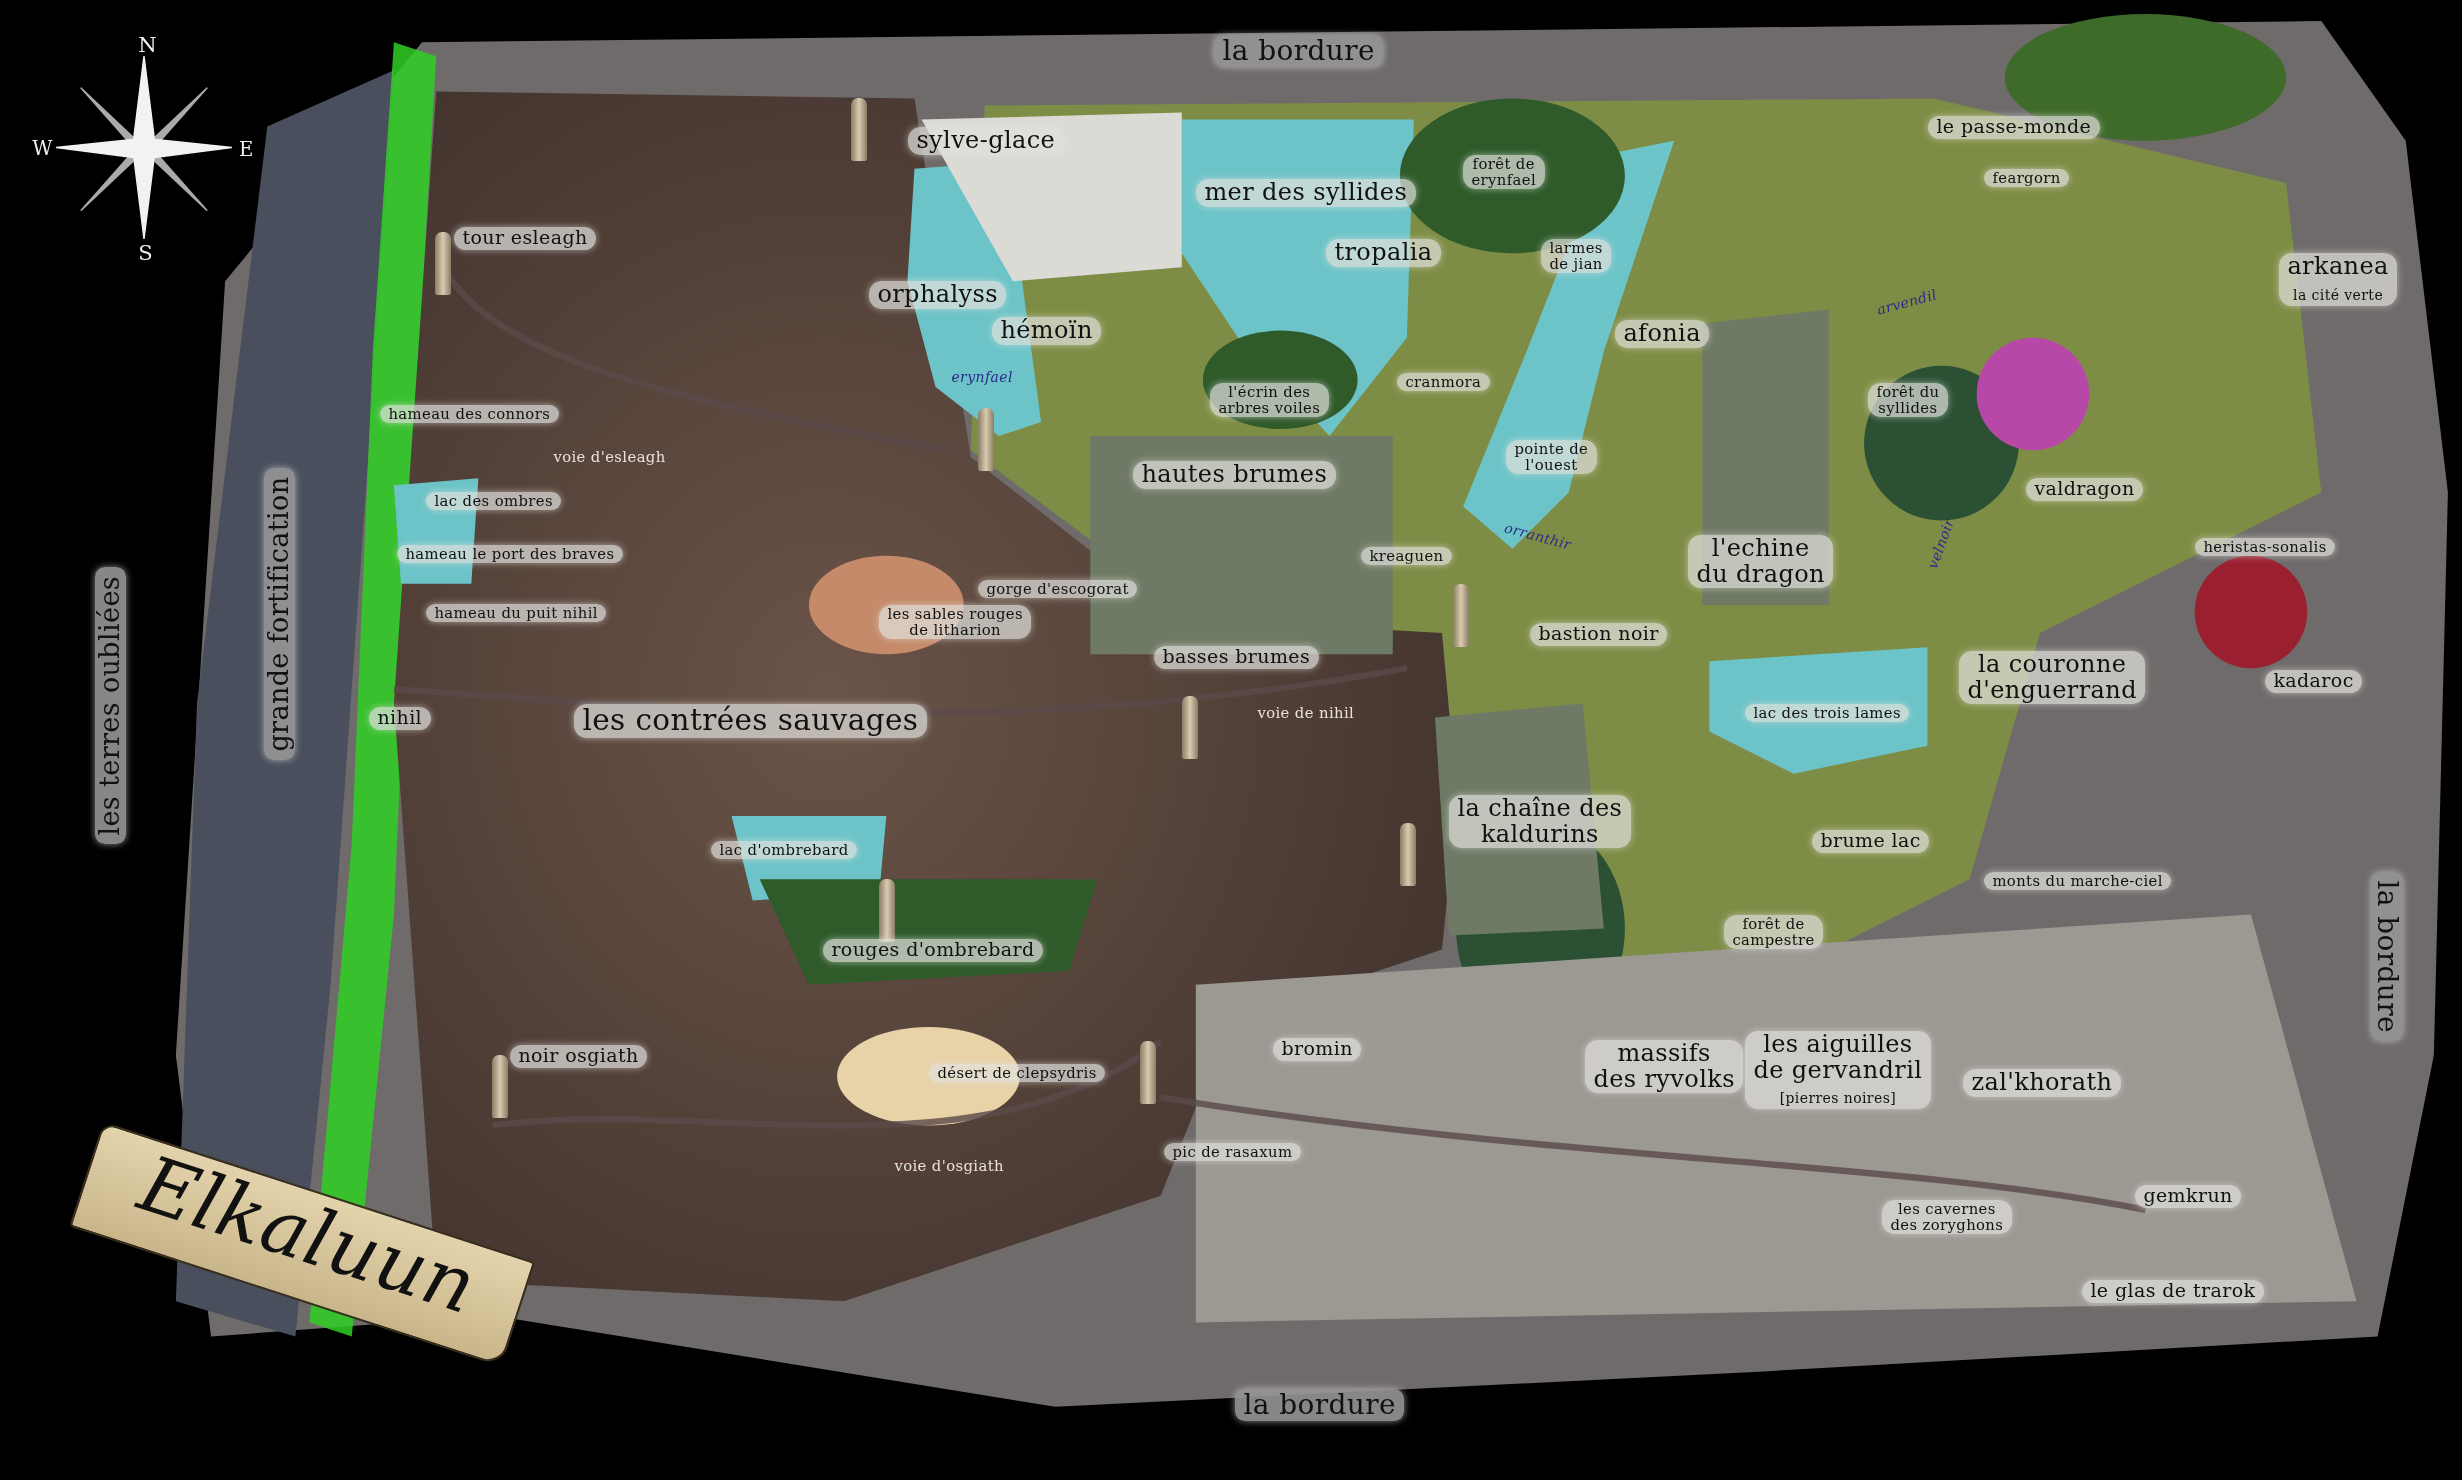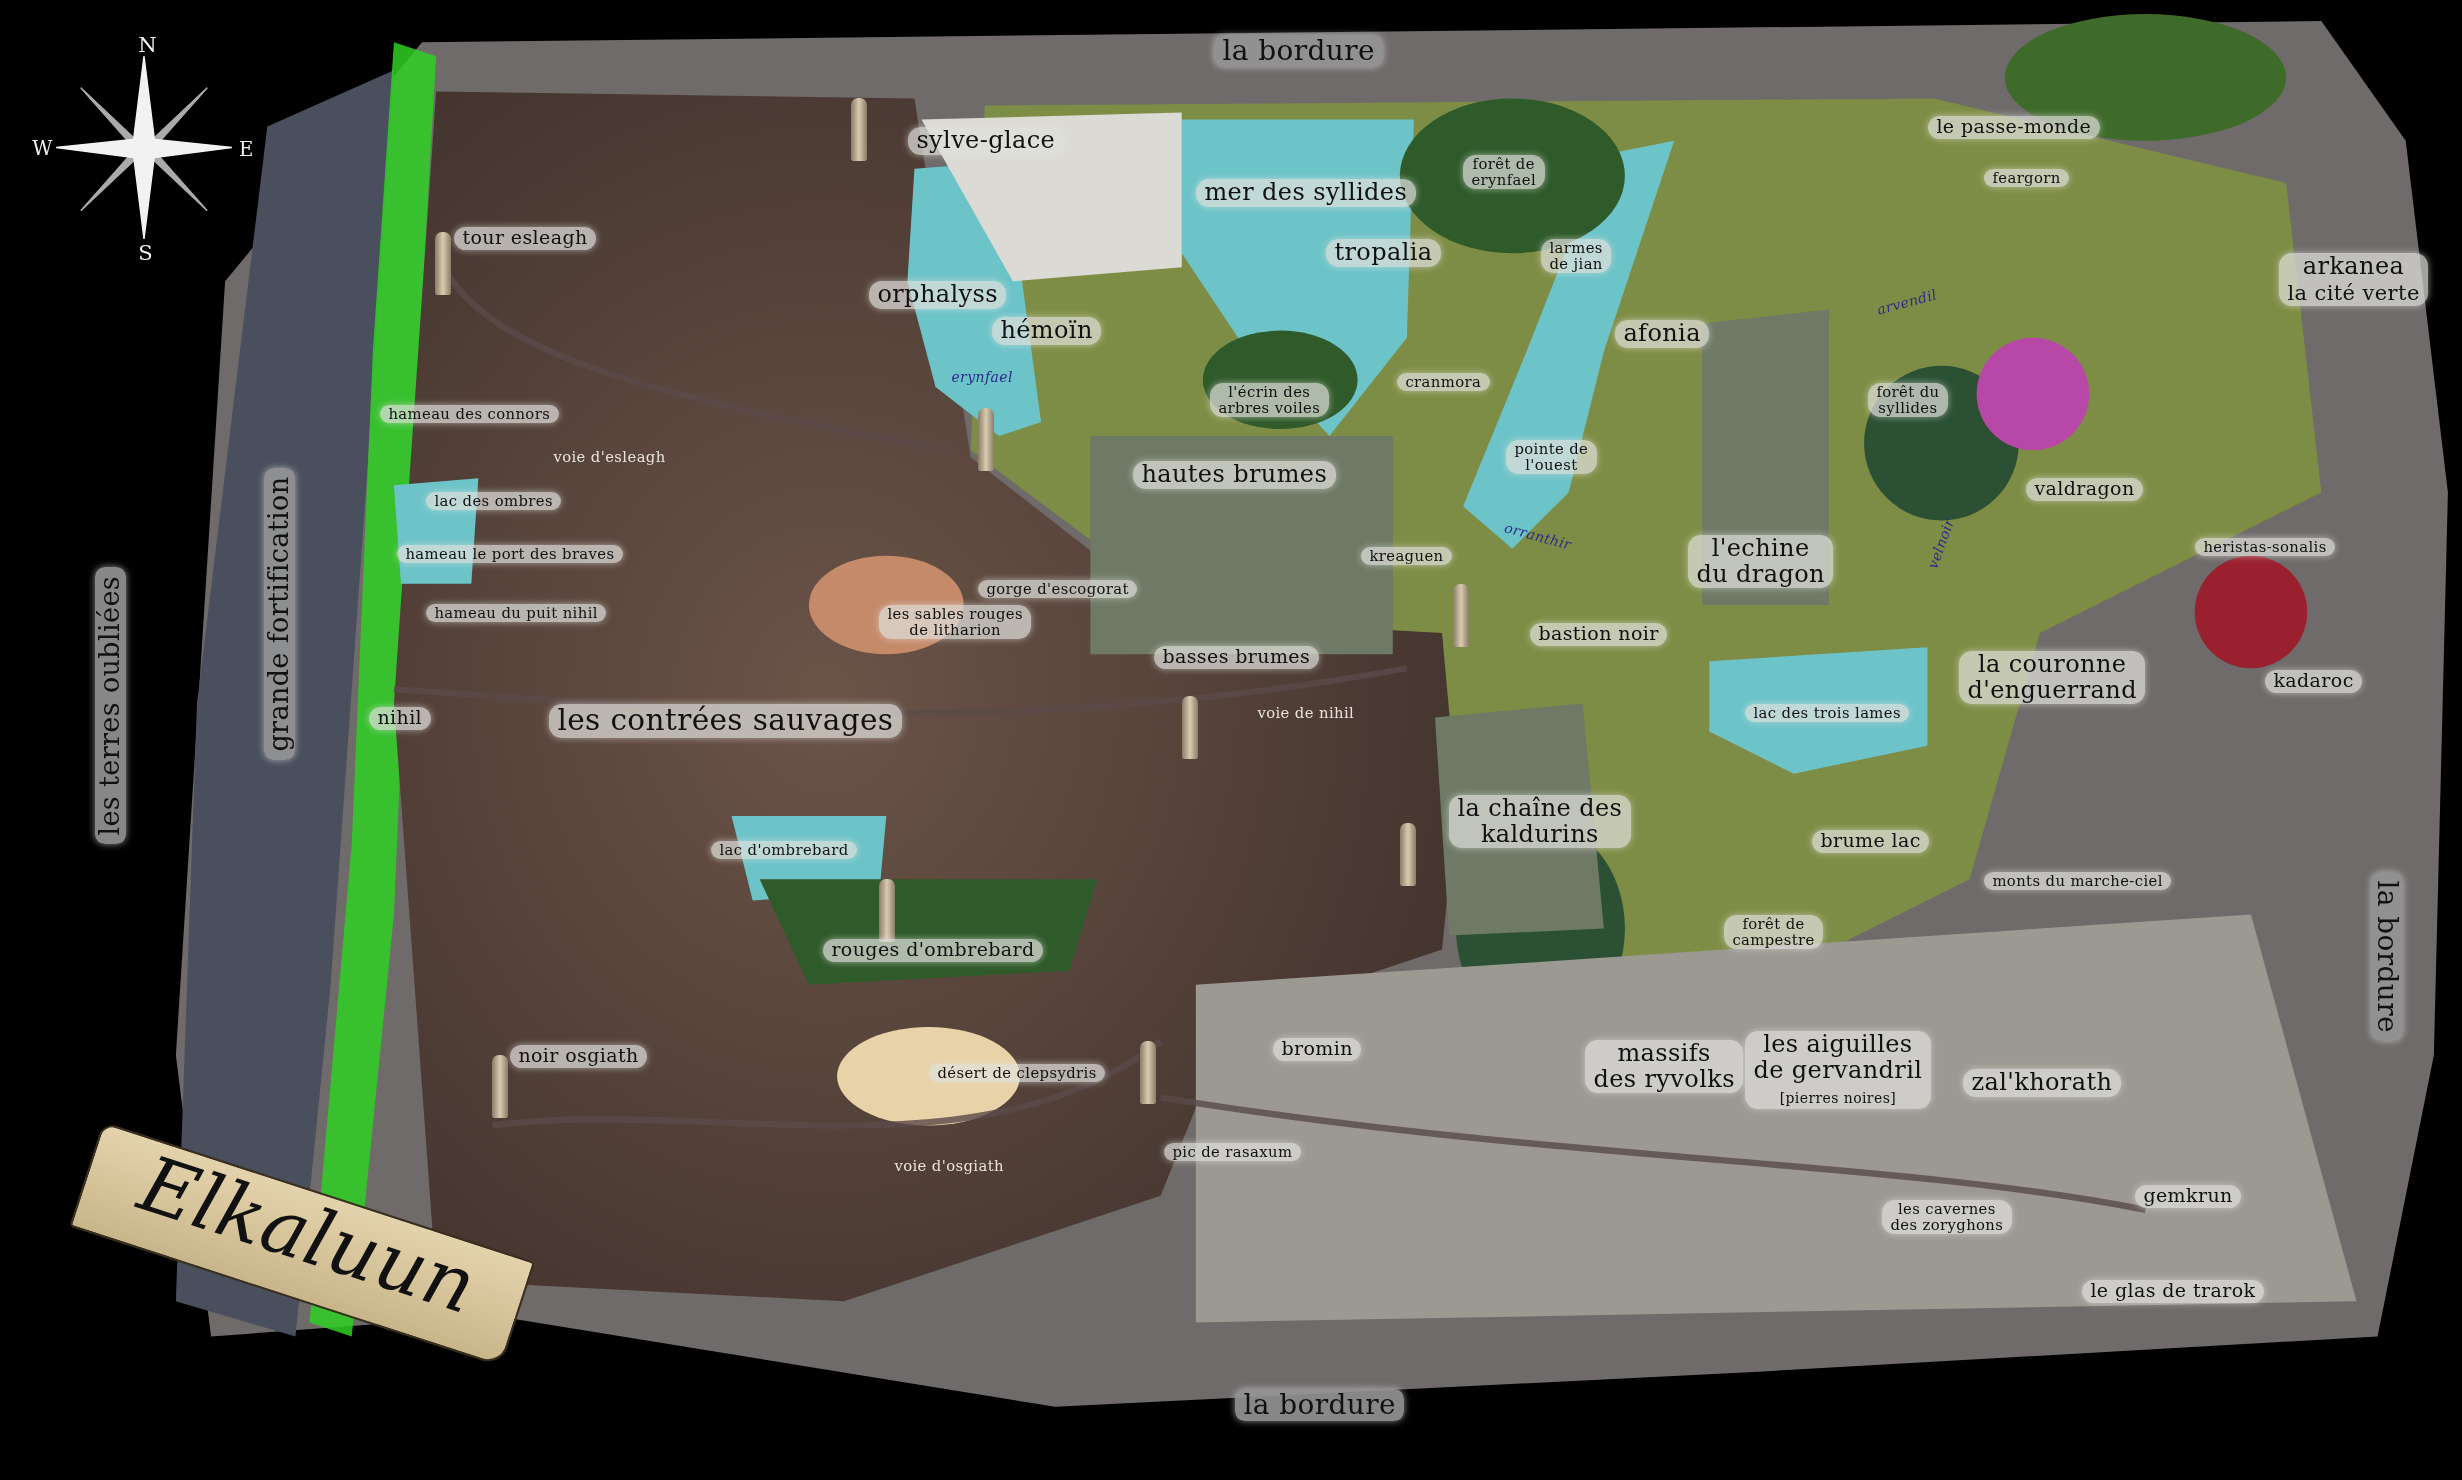--- a/index.html
+++ b/index.html
@@ -6,21 +6,21 @@
   body { width:2462px; height:1480px; position:relative; overflow:hidden; font-family:"DejaVu Serif", serif; }
   .map { position:absolute; inset:0; }
   .region { position:absolute; }
   .lbl {
     position:absolute; white-space:nowrap; color:#111;
     background:rgba(225,225,220,0.72); border-radius:12.7px;
     padding:1.4px 8.4px; line-height:1.05; text-align:center;
     box-shadow:0 0 7px rgba(230,230,225,0.6);
     font-family:"DejaVu Serif", serif; letter-spacing:0.4px;
   }
-  .lbl.xl { font-size:29.5px; }
+  .lbl.xl { font-size:29.5px;margin-left:25px; }
   .lbl.lg { font-size:24px; }
   .lbl.md { font-size:19px; }
   .lbl.sm { font-size:14.8px; }
   .lbl.plain { background:none; box-shadow:none; color:#e8e4dc; }
   .lbl.river { background:none; box-shadow:none; color:#2c2a8a; font-size:14px; font-style:italic; }
   .lbl.border { background:rgba(150,150,150,0.9); color:#111; font-size:28px; border-radius:9.8px; }
   .vert { transform-origin:left top; transform:rotate(-90deg); }
   .compass { position:absolute; left:28px; top:28px; width:232px; height:239px; }
   .banner { position:absolute; left:49px; top:1133px; width:507px; height:211px; transform:rotate(18deg); }
   .banner .ribbon {
@@ -197,21 +197,21 @@
   <div class="lbl md" style="left:1812px;top:830px">brume lac</div>
   <div class="lbl sm" style="left:1724px;top:915px">
     <span>forêt de</span><br>
     <span>campestre</span>
   </div>
 
   <div class="lbl md" style="left:1928px;top:116px">le passe-monde</div>
   <div class="lbl sm" style="left:1984px;top:169px">feargorn</div>
   <div class="lbl lg" style="left:2279px;top:253px">
     <span>arkanea</span><br>
-    <span style="font-size:21px">la cité verte</span>
+    <span style="font-size:14px">la cité verte</span>
   </div>
   <div class="lbl md" style="left:2026px;top:478px">valdragon</div>
   <div class="lbl sm" style="left:2195px;top:538px">heristas-sonalis</div>
   <div class="lbl lg" style="left:1959px;top:651px">
     <span>la couronne</span><br>
     <span>d'enguerrand</span>
   </div>
   <div class="lbl md" style="left:2265px;top:670px">kadaroc</div>
   <div class="lbl sm" style="left:1984px;top:872px">monts du marche-ciel</div>
 

